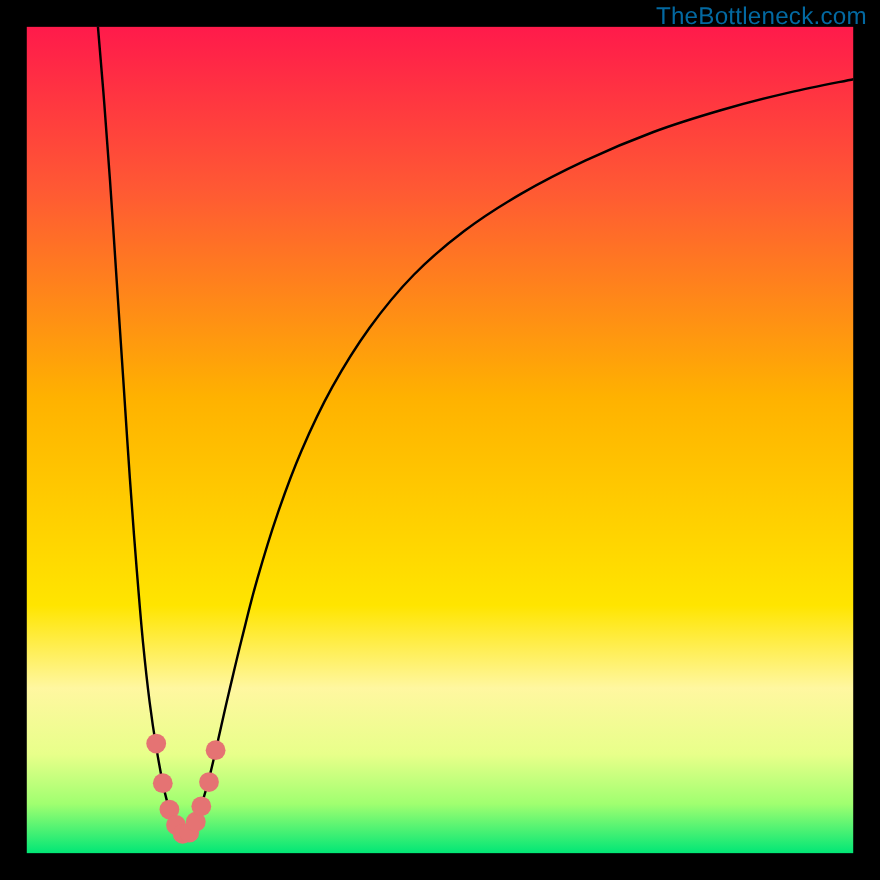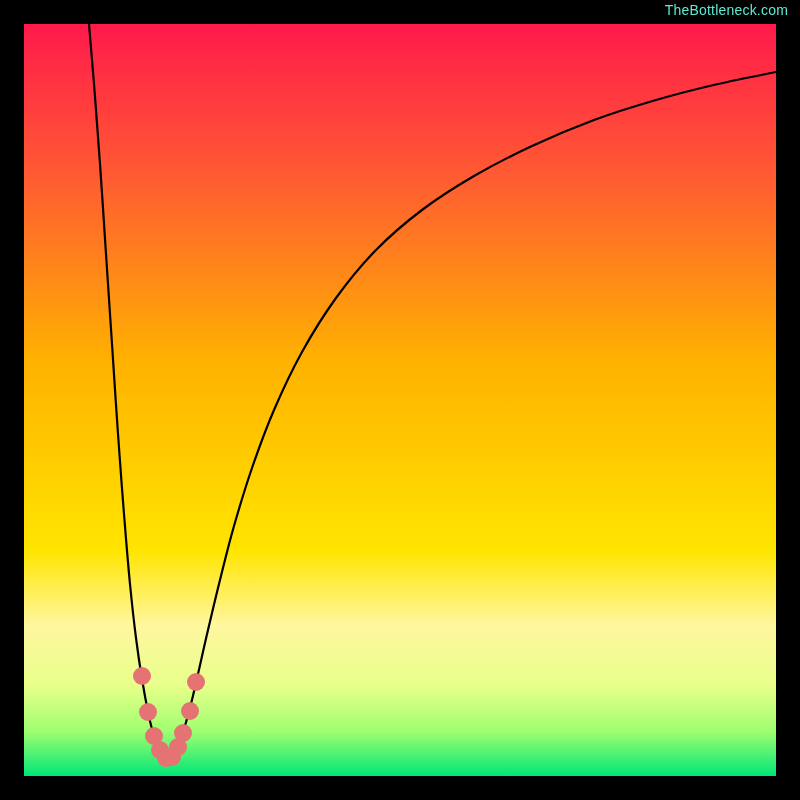--- a/index.html
+++ b/index.html
@@ -23,22 +23,22 @@
     top: 24px;
     left: 24px;
     width: 752px;
     height: 752px;
     overflow: hidden;
   }
   .watermark {
     position: absolute;
     top: 2px;
     right: 12px;
-    color: #5eead4;
-    font-size: 14px;
+    color: #0369a1;
+    font-size: 22px;
     font-weight: 500;
     letter-spacing: 0.2px;
     user-select: none;
   }
   svg { display: block; }
 </style>
 </head>
 <body>
 
 <div class="frame">

